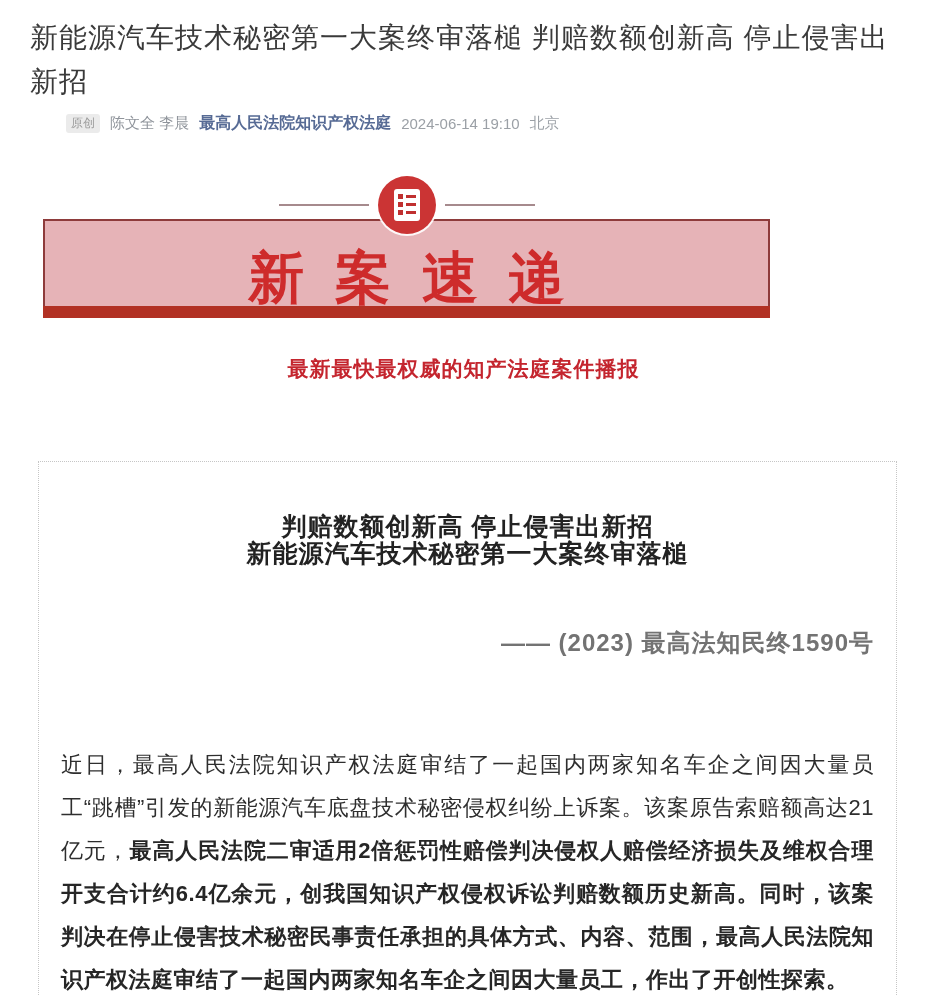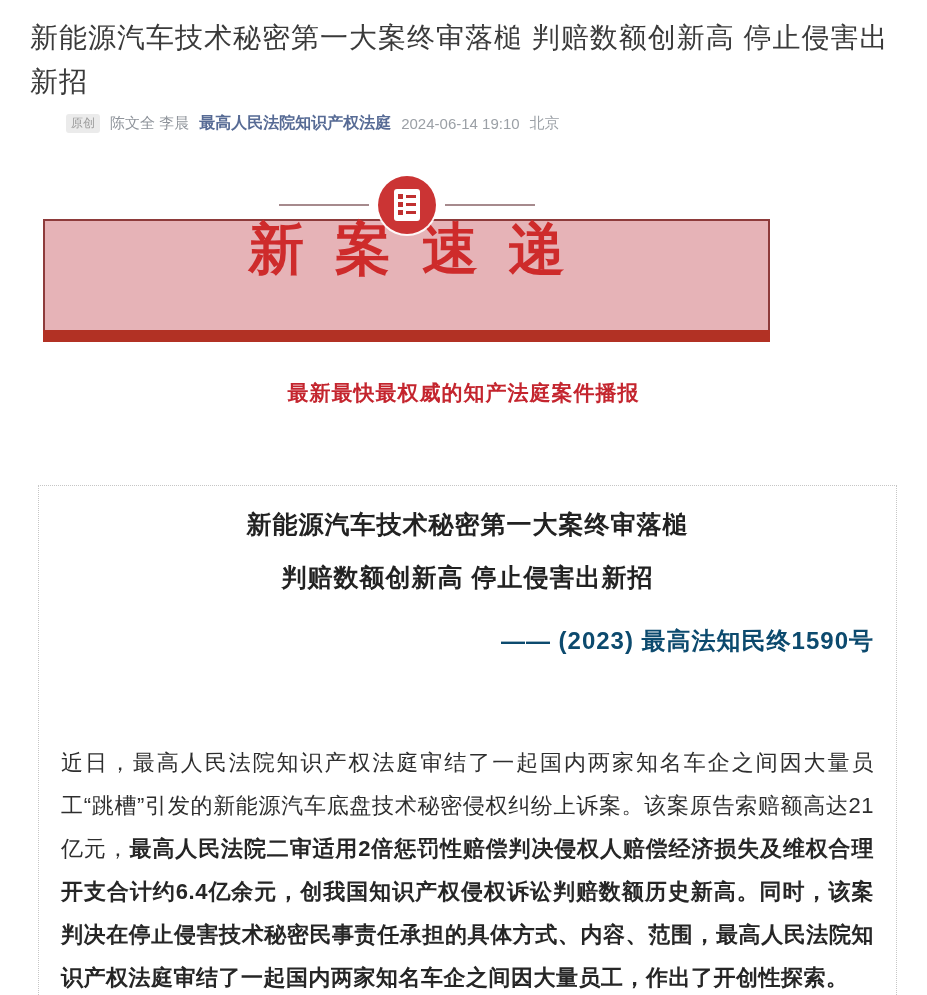--- a/index.html
+++ b/index.html
@@ -40,23 +40,23 @@
     position: relative; z-index: 2; margin-bottom: -15px;
   }
   .deco-line { width: 90px; height: 2px; background: #a68a8d; }
   .deco-circle {
     width: 58px; height: 58px; border-radius: 50%;
     background: #cb3434; margin: 0 9px;
     display: flex; align-items: center; justify-content: center;
     box-shadow: 0 0 0 2px rgba(255,255,255,0.9);
   }
   .banner-body {
-    height: 111px; background: #e6b3b7;
+    height: 87px; background: #e6b3b7;
     border: 2px solid #8e3b3b; border-bottom: none;
-    display: flex; align-items: flex-start; justify-content: center;
+    display: flex; align-items: flex-end; justify-content: center;
   }
   .banner-title {
     font-size: 56px; font-weight: 700; color: #ce2b2b;
     letter-spacing: 0.55em; margin-right: -0.55em; white-space: nowrap;
     line-height: 1;
   }
   .banner-strip { height: 12px; background: #b23124; }
 
   
   .tagline {
@@ -71,22 +71,22 @@
     border: 1px dotted #c6c6c6; border-bottom: none;
     min-height: 530px;
     padding: 25px 22px 40px 22px;
   }
   .case-heading {
     text-align: center; font-size: 25px; font-weight: 700;
     color: #222; line-height: 27px; letter-spacing: 1px;
   }
   .case-heading.second { margin-top: 26px; }
   .case-number {
-    margin-top: 34px; text-align: right;
-    font-size: 24px; font-weight: 700; color: #0c4a6e;
+    margin-top: 60px; text-align: right;
+    font-size: 24px; font-weight: 700; color: #737373;
     letter-spacing: 1px;
   }
   .case-paragraph {
     margin-top: 84px;
     font-size: 22px; line-height: 43px; color: #2e2e2e;
     text-align: justify; letter-spacing: 0.5px;
   }
   .case-paragraph .bold-part { font-weight: 700; color: #262626; }
 </style>
 </head>
@@ -122,21 +122,21 @@
     </div>
     <div class="banner-body">
       <span class="banner-title">新案速递</span>
     </div>
     <div class="banner-strip"></div>
   </div>
 
   <div class="tagline">最新最快最权威的知产法庭案件播报</div>
 
   <div class="case-box">
+    <h2 class="case-heading second">判赔数额创新高 停止侵害出新招</h2>
     <h2 class="case-heading">新能源汽车技术秘密第一大案终审落槌</h2>
-    <h2 class="case-heading second">判赔数额创新高 停止侵害出新招</h2>
     <div class="case-number">—— (2023) 最高法知民终1590号</div>
     <p class="case-paragraph">
       <span class="regular-part">近日，最高人民法院知识产权法庭审结了一起国内两家知名车企之间因大量员工“跳槽”引发的新能源汽车底盘技术秘密侵权纠纷上诉案。该案原告索赔额高达21亿元，</span><span class="bold-part">最高人民法院二审适用2倍惩罚性赔偿判决侵权人赔偿经济损失及维权合理开支合计约6.4亿余元，创我国知识产权侵权诉讼判赔数额历史新高。同时，该案判决在停止侵害技术秘密民事责任承担的具体方式、内容、范围，最高人民法院知识产权法庭审结了一起国内两家知名车企之间因大量员工，作出了开创性探索。</span>
     </p>
   </div>
 
 </div>
 
 </body></html>

